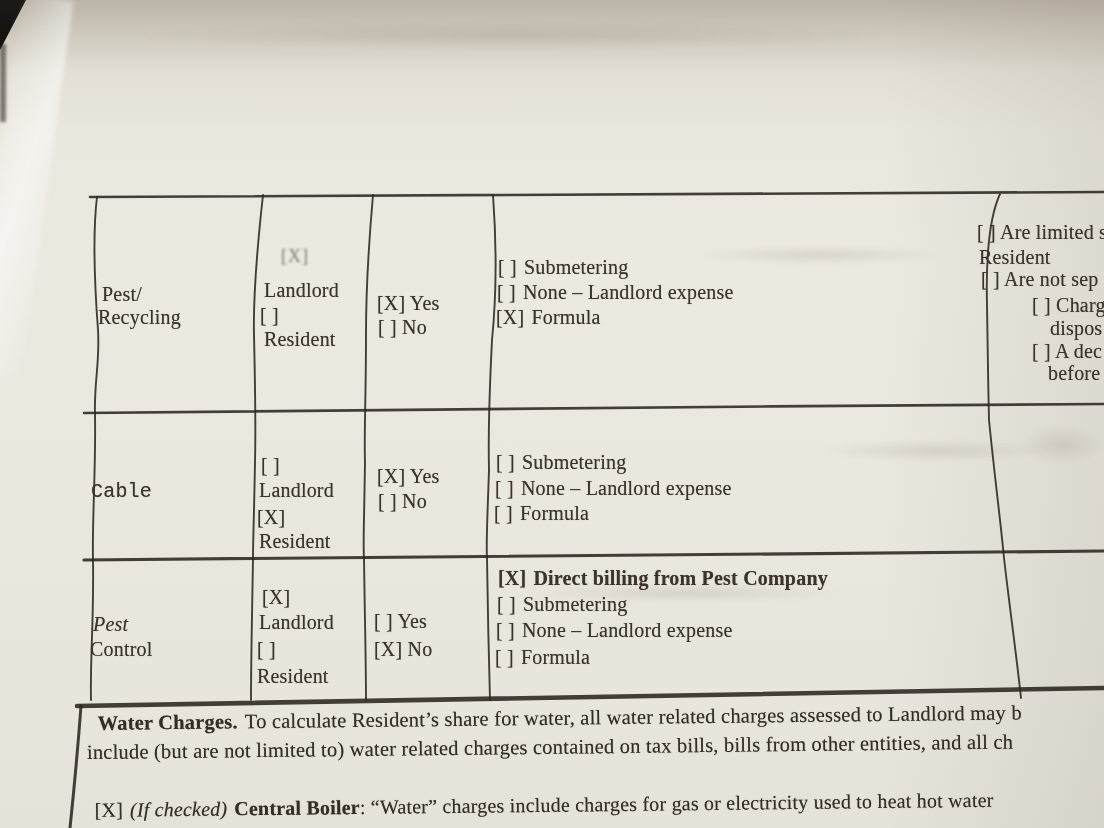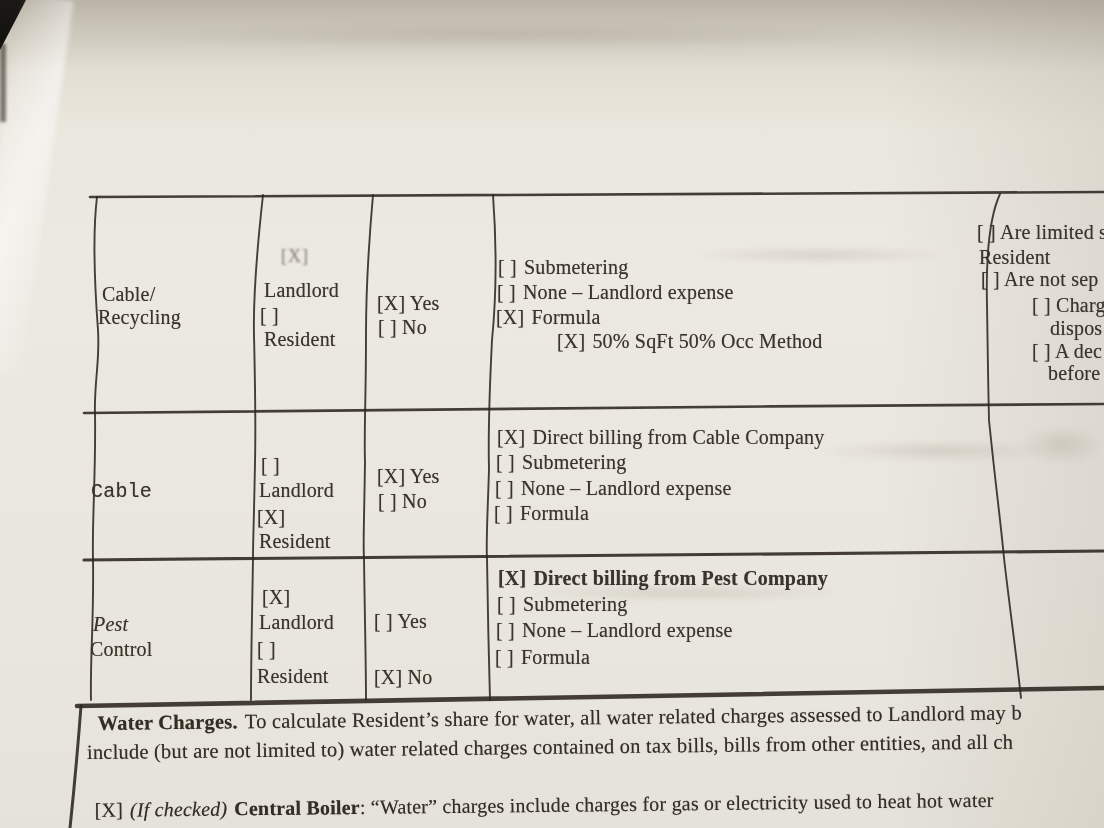--- a/index.html
+++ b/index.html
@@ -55,69 +55,67 @@
       <path d="M97,197 C92,238 95,290 98,330 C100,362 94,382 95,414 C96,470 92,520 93,560 C94,620 90,660 91,700" stroke-width="1.9"></path>
       <path d="M263,195 C258,240 253,292 254,335 C255,380 256,420 255,462 C254,520 253,540 253,558 C252,620 251,660 251,700" stroke-width="1.9"></path>
       <path d="M373,195 C369,240 366,292 366,335 C366,400 364,430 365,462 C364,530 363,545 364,558 C365,630 366,665 366,700" stroke-width="1.9"></path>
       <path d="M493,195 C497,250 496,300 492,340 C489,400 488,430 489,470 C487,530 486,545 487,558 C488,630 489,665 490,700" stroke-width="1.9"></path>
       <path d="M1000,194 C988,220 986,262 987,305 C988,355 988,382 989,420 C995,480 1001,525 1004,558 C1010,610 1017,660 1021,698" stroke-width="1.9"></path>
 
       <path d="M81,706 C78,746 74,790 70,828" stroke-width="3"></path>
     </g>
   </svg>
 
-  <div class="t" style="left:102px;top:283px;">Cable/</div>
+  <div class="t" style="left:102px;top:283px;">Pest/</div>
   <div class="t" style="left:98px;top:306px;">Recycling</div>
 
   <div class="t smear" style="left:281px;top:246px;font-size:18px;">[X]</div>
   <div class="t" style="left:264px;top:279px;">Landlord</div>
   <div class="t" style="left:260px;top:304px;">[ ]</div>
   <div class="t" style="left:264px;top:328px;">Resident</div>
 
   <div class="t" style="left:377px;top:292px;">[X] Yes</div>
   <div class="t" style="left:378px;top:316px;">[ ] No</div>
 
   <div class="t" style="left:498px;top:256px;"><span class="boxm">[ ]</span><span>Submetering</span></div>
   <div class="t" style="left:497px;top:281px;"><span class="boxm">[ ]</span><span>None – Landlord expense</span></div>
   <div class="t" style="left:496px;top:306px;"><span class="boxm">[X]</span><span>Formula</span></div>
-  <div class="t" style="left:557px;top:330px;"><span class="boxm">[X]</span><span>50% SqFt 50% Occ Method</span></div>
 
   <div class="t" style="left:977px;top:221px;">[ ] Are limited s</div>
   <div class="t" style="left:979px;top:246px;">Resident</div>
   <div class="t" style="left:981px;top:268px;">[ ] Are not sep</div>
   <div class="t" style="left:1032px;top:294px;">[ ] Charg</div>
   <div class="t" style="left:1050px;top:317px;">dispos</div>
   <div class="t" style="left:1032px;top:340px;">[ ] A dec</div>
   <div class="t" style="left:1048px;top:362px;">before</div>
 
   <div class="t" style="left:91px;top:480px;font-family:Liberation Mono, monospace;">Cable</div>
 
   <div class="t" style="left:261px;top:454px;">[ ]</div>
   <div class="t" style="left:259px;top:479px;">Landlord</div>
   <div class="t" style="left:257px;top:506px;">[X]</div>
   <div class="t" style="left:259px;top:530px;">Resident</div>
 
   <div class="t" style="left:377px;top:465px;">[X] Yes</div>
   <div class="t" style="left:378px;top:490px;">[ ] No</div>
 
-  <div class="t" style="left:497px;top:426px;"><span class="boxm">[X]</span><span>Direct billing from Cable Company</span></div>
   <div class="t" style="left:496px;top:451px;"><span class="boxm">[ ]</span><span>Submetering</span></div>
   <div class="t" style="left:495px;top:477px;"><span class="boxm">[ ]</span><span>None – Landlord expense</span></div>
   <div class="t" style="left:494px;top:502px;"><span class="boxm">[ ]</span><span>Formula</span></div>
 
   <div class="t" style="left:93px;top:613px;font-style:italic;">Pest</div>
   <div class="t" style="left:90px;top:638px;">Control</div>
 
   <div class="t" style="left:262px;top:586px;">[X]</div>
   <div class="t" style="left:259px;top:611px;">Landlord</div>
   <div class="t" style="left:257px;top:638px;">[ ]</div>
   <div class="t" style="left:257px;top:665px;">Resident</div>
 
   <div class="t" style="left:374px;top:610px;">[ ] Yes</div>
-  <div class="t" style="left:374px;top:638px;margin-top:28px;">[X] No</div>
+  <div class="t" style="left:374px;top:638px;">[X] No</div>
 
   <div class="t" style="left:498px;top:567px;font-weight:bold;"><span class="boxm">[X]</span><span>Direct billing from Pest Company</span></div>
   <div class="t" style="left:497px;top:593px;"><span class="boxm">[ ]</span><span>Submetering</span></div>
   <div class="t" style="left:496px;top:619px;"><span class="boxm">[ ]</span><span>None – Landlord expense</span></div>
   <div class="t" style="left:495px;top:646px;"><span class="boxm">[ ]</span><span>Formula</span></div>
 
   <div class="bottom">
     <div class="t bt" style="left:98px;top:712px;"><span class="b">Water Charges.</span><span class="sp">To calculate Resident’s share for water, all water related charges assessed to Landlord may b</span></div>
     <div class="t bt" style="left:87px;top:741px;">include (but are not limited to) water related charges contained on tax bills, bills from other entities, and all ch</div>
     <div class="t bt" style="left:94px;top:799px;font-size:20px;"><span>[X]</span><span class="i sp">(If checked)</span><span class="b sp">Central Boiler</span><span>: “Water” charges include charges for gas or electricity used to heat hot water</span></div>

